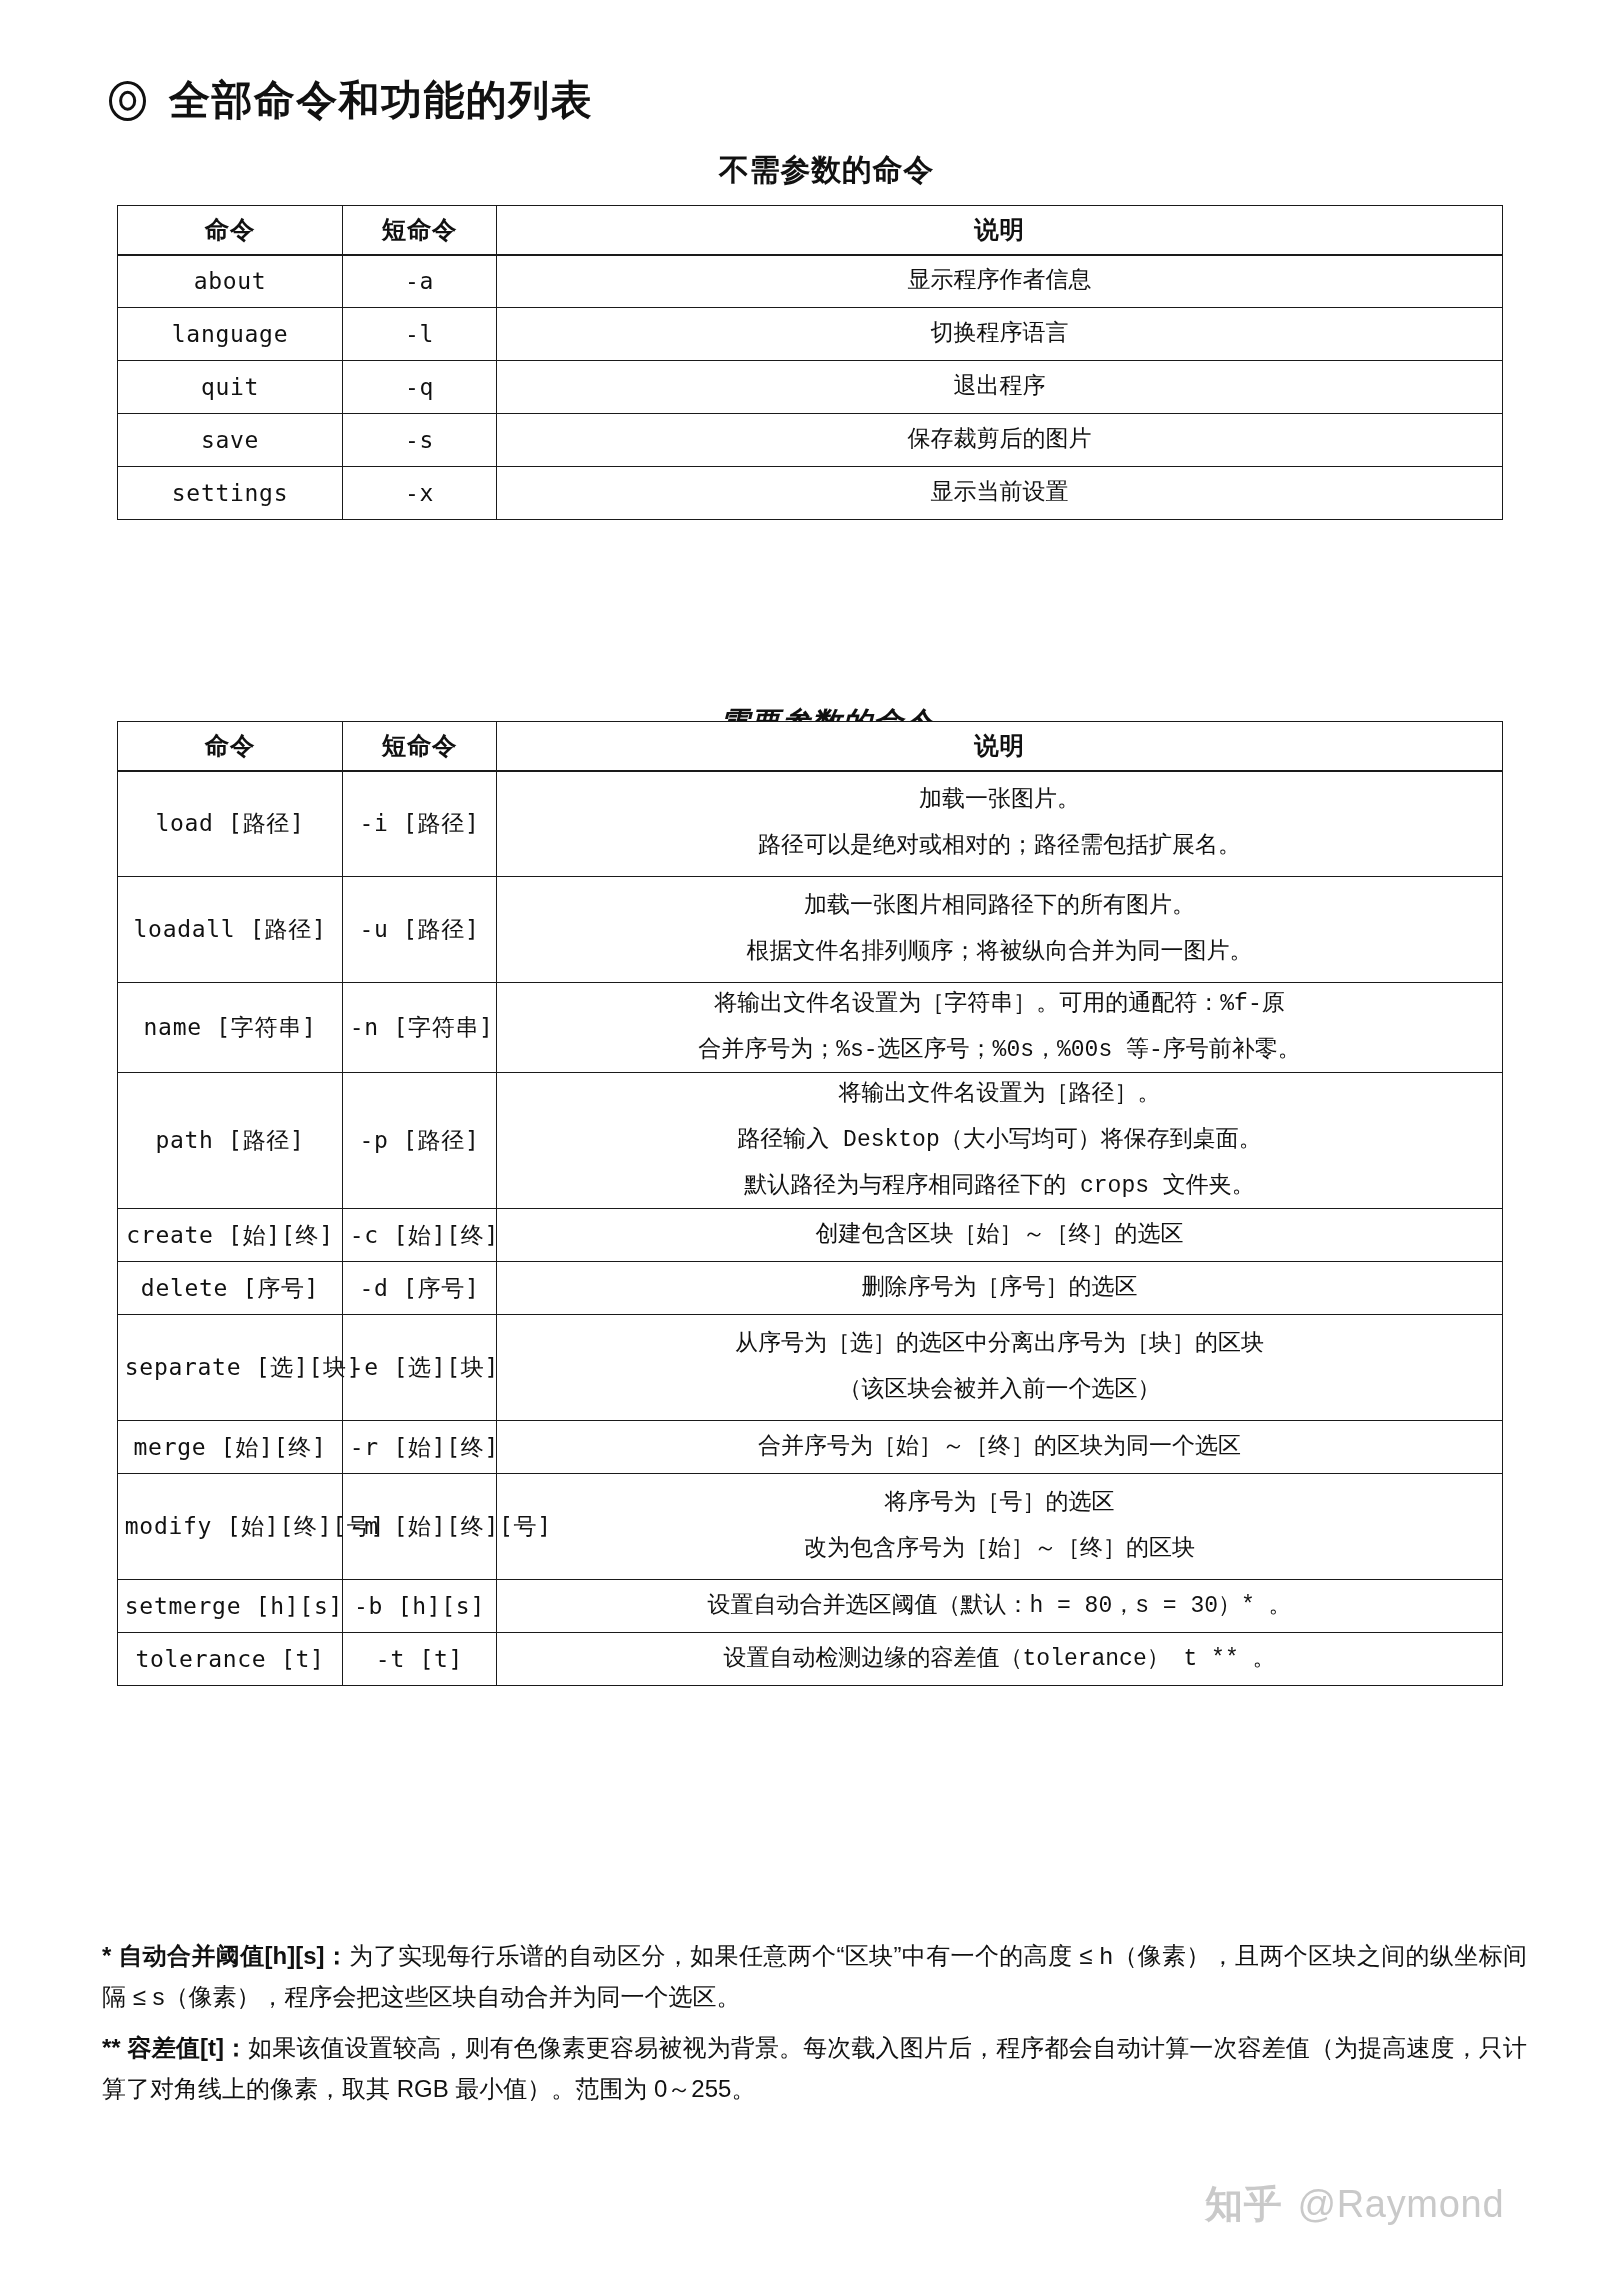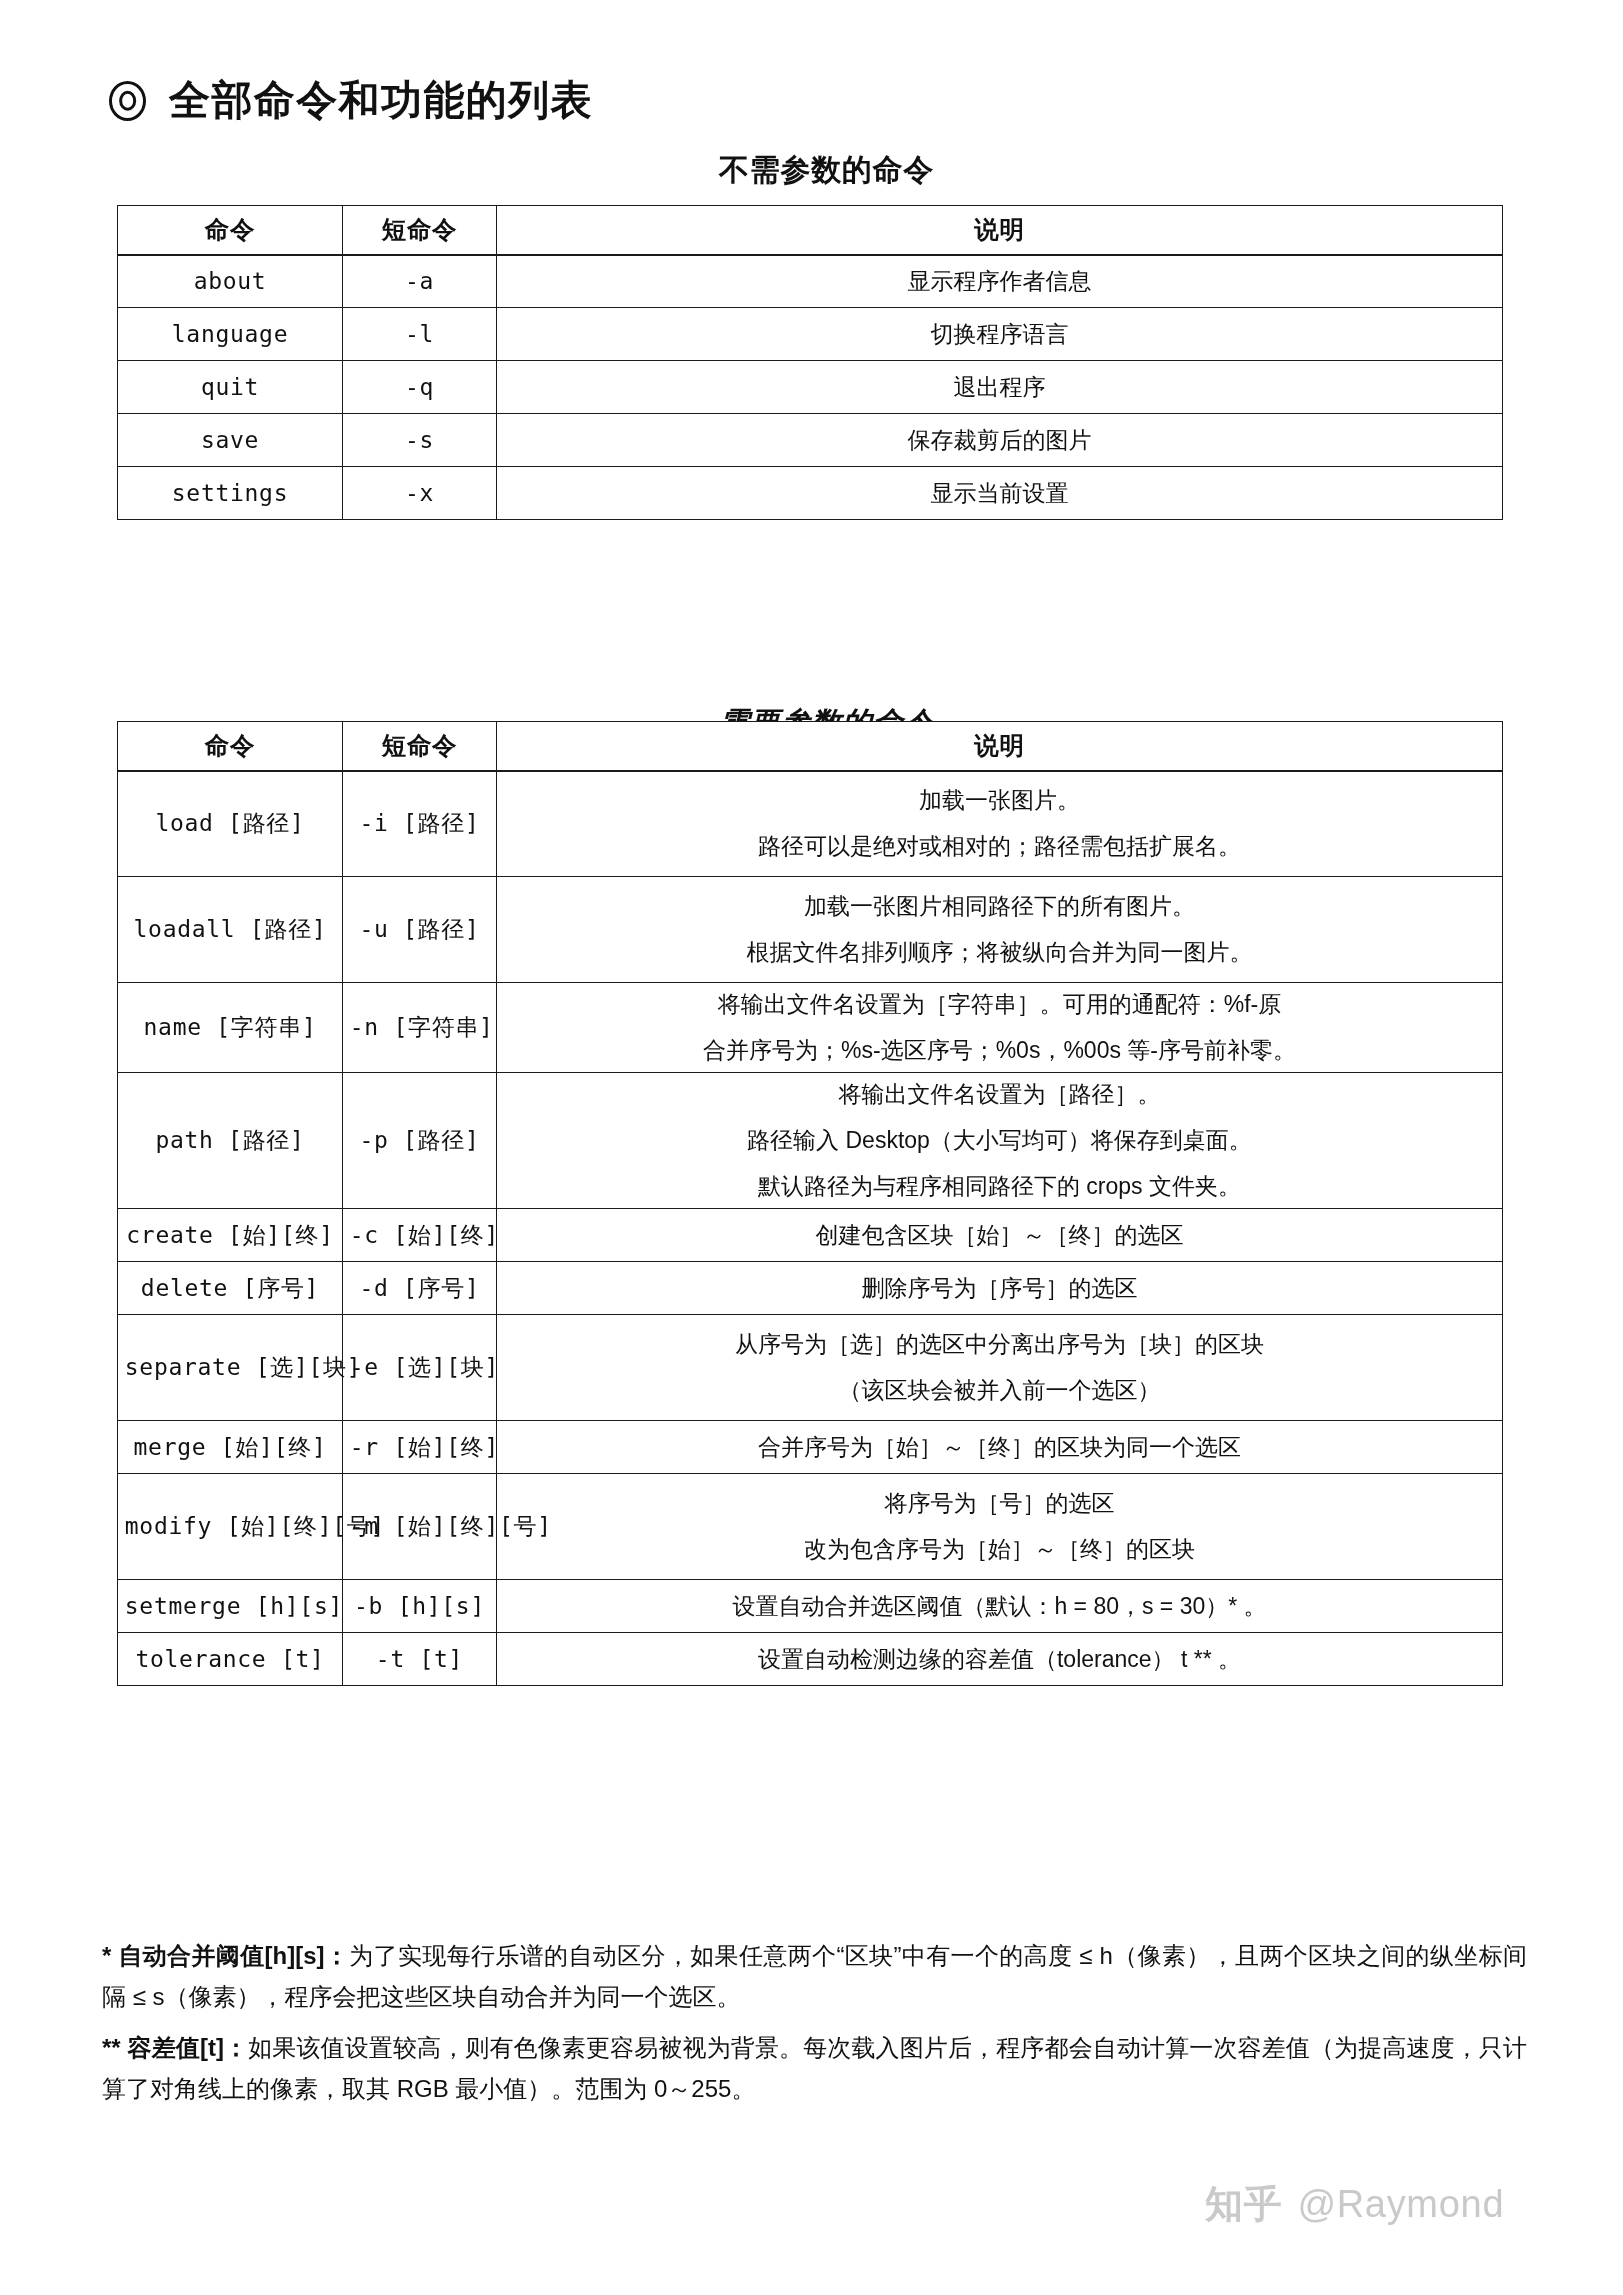--- a/index.html
+++ b/index.html
@@ -115,21 +115,21 @@
   }
 
   
   td.mono, td.short {
     font-family: "DejaVu Sans Mono", "Liberation Mono", monospace;
     font-size: 23px;
     letter-spacing: 0.7px;
     white-space: nowrap;
   }
   td.desc {
-    font-family: Liberation Sans, sans-serif;
+    font-family: Liberation Mono, monospace;
     font-size: 23px;
     padding-left: 11px;
     padding-right: 11px;
   }
   td.desc .line { display: block; }
   td.desc .line + .line { margin-top: 11px; }
 
   
   #table-no-args tbody tr { height: 53px; }
 

